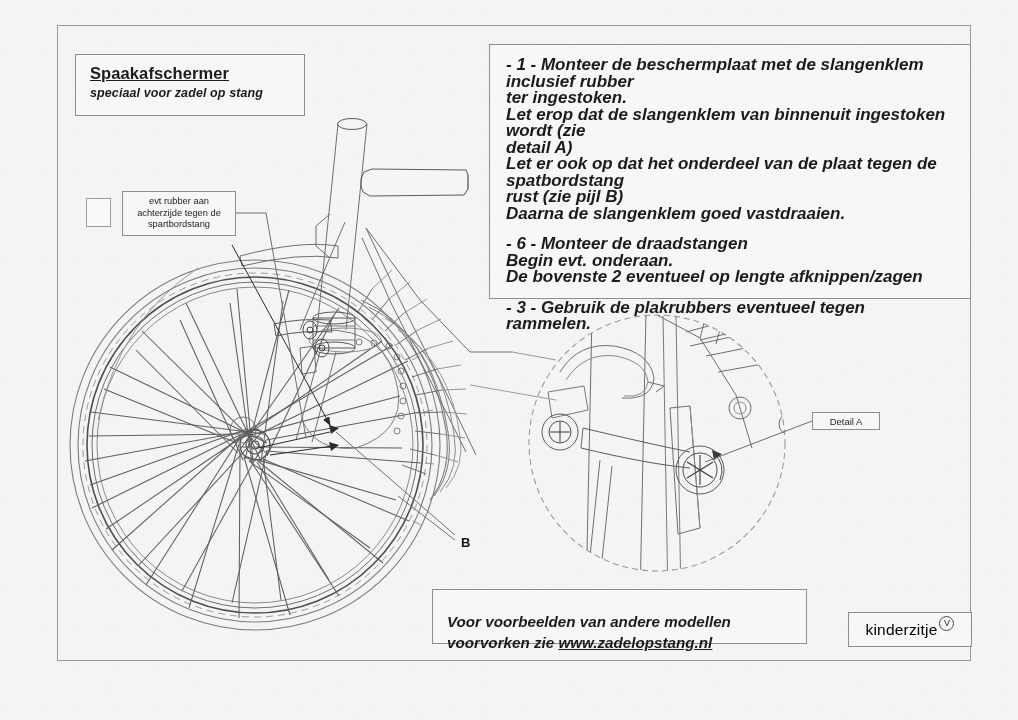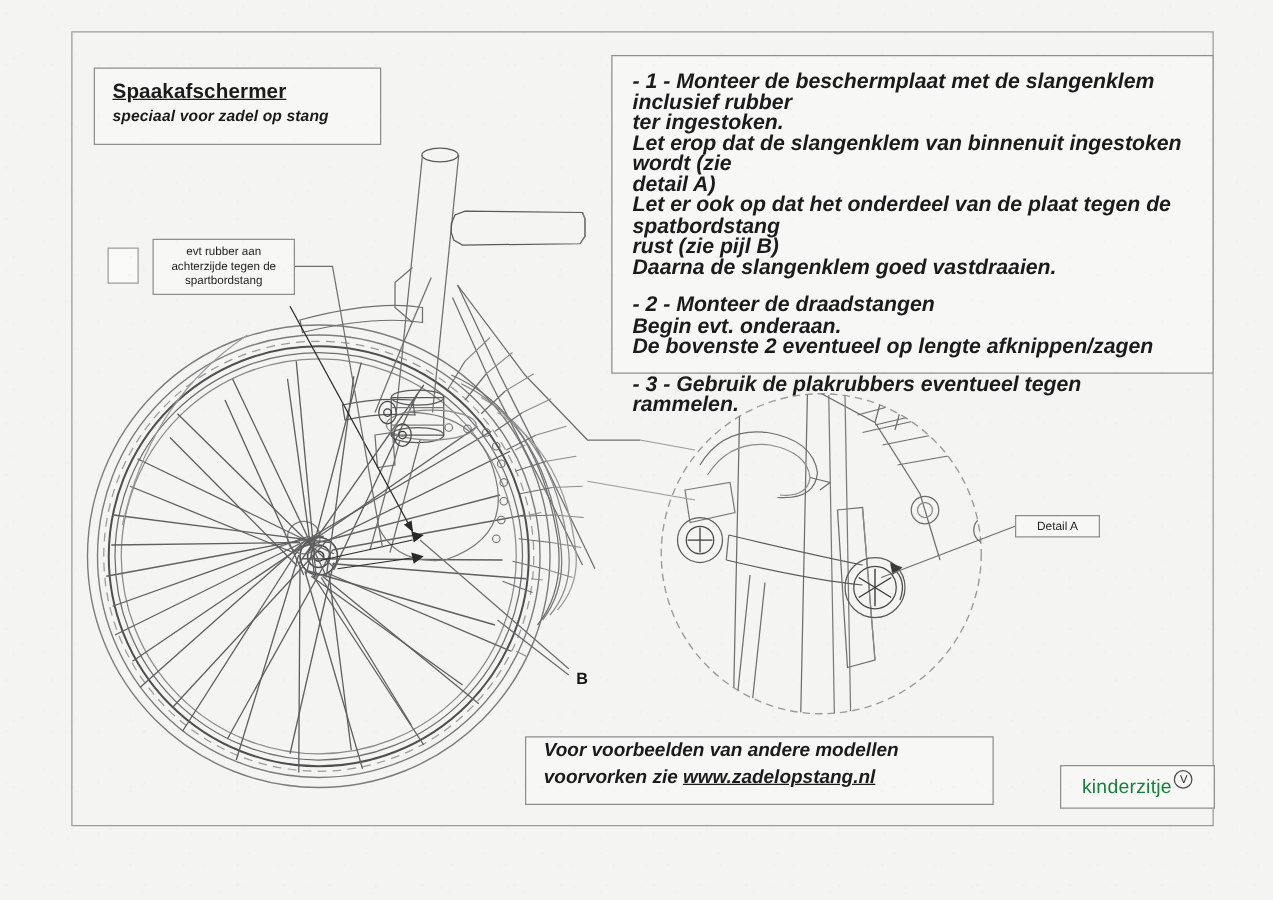--- a/index.html
+++ b/index.html
@@ -87,34 +87,34 @@
     border:1.4px solid #9b9b9b;background:rgba(250,250,248,.9);
   }
 
   #detail-a-box{
     left:812px;top:412px;width:68px;height:18px;
     display:flex;align-items:center;justify-content:center;
   }
   #detail-a-box .note{font-size:9.5px;color:#1f1f1f;}
 
   #website-box{
-    left:420px;top:589px;width:375px;height:55px;
-    padding:0 0 0 14px;
+    left:432px;top:589px;width:375px;height:55px;
+    padding:21px 0 0 14px;
   }
   #website-box .line{
     font-style:italic;font-weight:bold;font-size:15.2px;color:#1b1b1b;
     line-height:21px;
   }
   #website-url{text-decoration:underline;}
 
   #brand-box{
     left:848px;top:612px;width:124px;height:35px;
     display:flex;align-items:center;justify-content:center;gap:2px;
   }
-  #brand-name{font-size:15.5px;color:#15803d;letter-spacing:.2px;}
+  #brand-name{font-size:15.5px;color:#000000;letter-spacing:.2px;}
   #brand-mark{
     font-size:9px;color:#1f1f1f;
     width:13px;height:13px;border:1px solid #4a4a4a;border-radius:50%;
     display:inline-flex;align-items:center;justify-content:center;
     position:relative;top:-6px;line-height:1;
   }
 
   .arrow-letter{
     position:absolute;font-size:13px;font-weight:bold;color:#151515;
     font-family:"Liberation Sans", sans-serif;z-index:22;
@@ -390,21 +390,21 @@
       <div class="line">- 1 -  Monteer de beschermplaat met de slangenklem inclusief rubber</div>
       <div class="line">ter ingestoken.</div>
       <div class="line">Let erop dat de slangenklem van binnenuit ingestoken wordt  (zie</div>
       <div class="line">detail A)</div>
       <div class="line">Let er ook op dat het onderdeel van de plaat tegen de spatbordstang</div>
       <div class="line">rust (zie pijl B)</div>
       <div class="line">Daarna de slangenklem goed vastdraaien.</div>
     </div>
 
     <div class="para">
-      <div class="line">- 2 - Monteer de draadstangen</div>
+      <div class="line">- 6 - Monteer de draadstangen</div>
       <div class="line">Begin evt. onderaan.</div>
       <div class="line">De bovenste 2 eventueel op lengte afknippen/zagen</div>
     </div>
 
     <div class="para">
       <div class="line">- 3 - Gebruik de plakrubbers eventueel tegen rammelen.</div>
     </div>
   </div>
 
   <div class="box" id="empty-square"></div>

